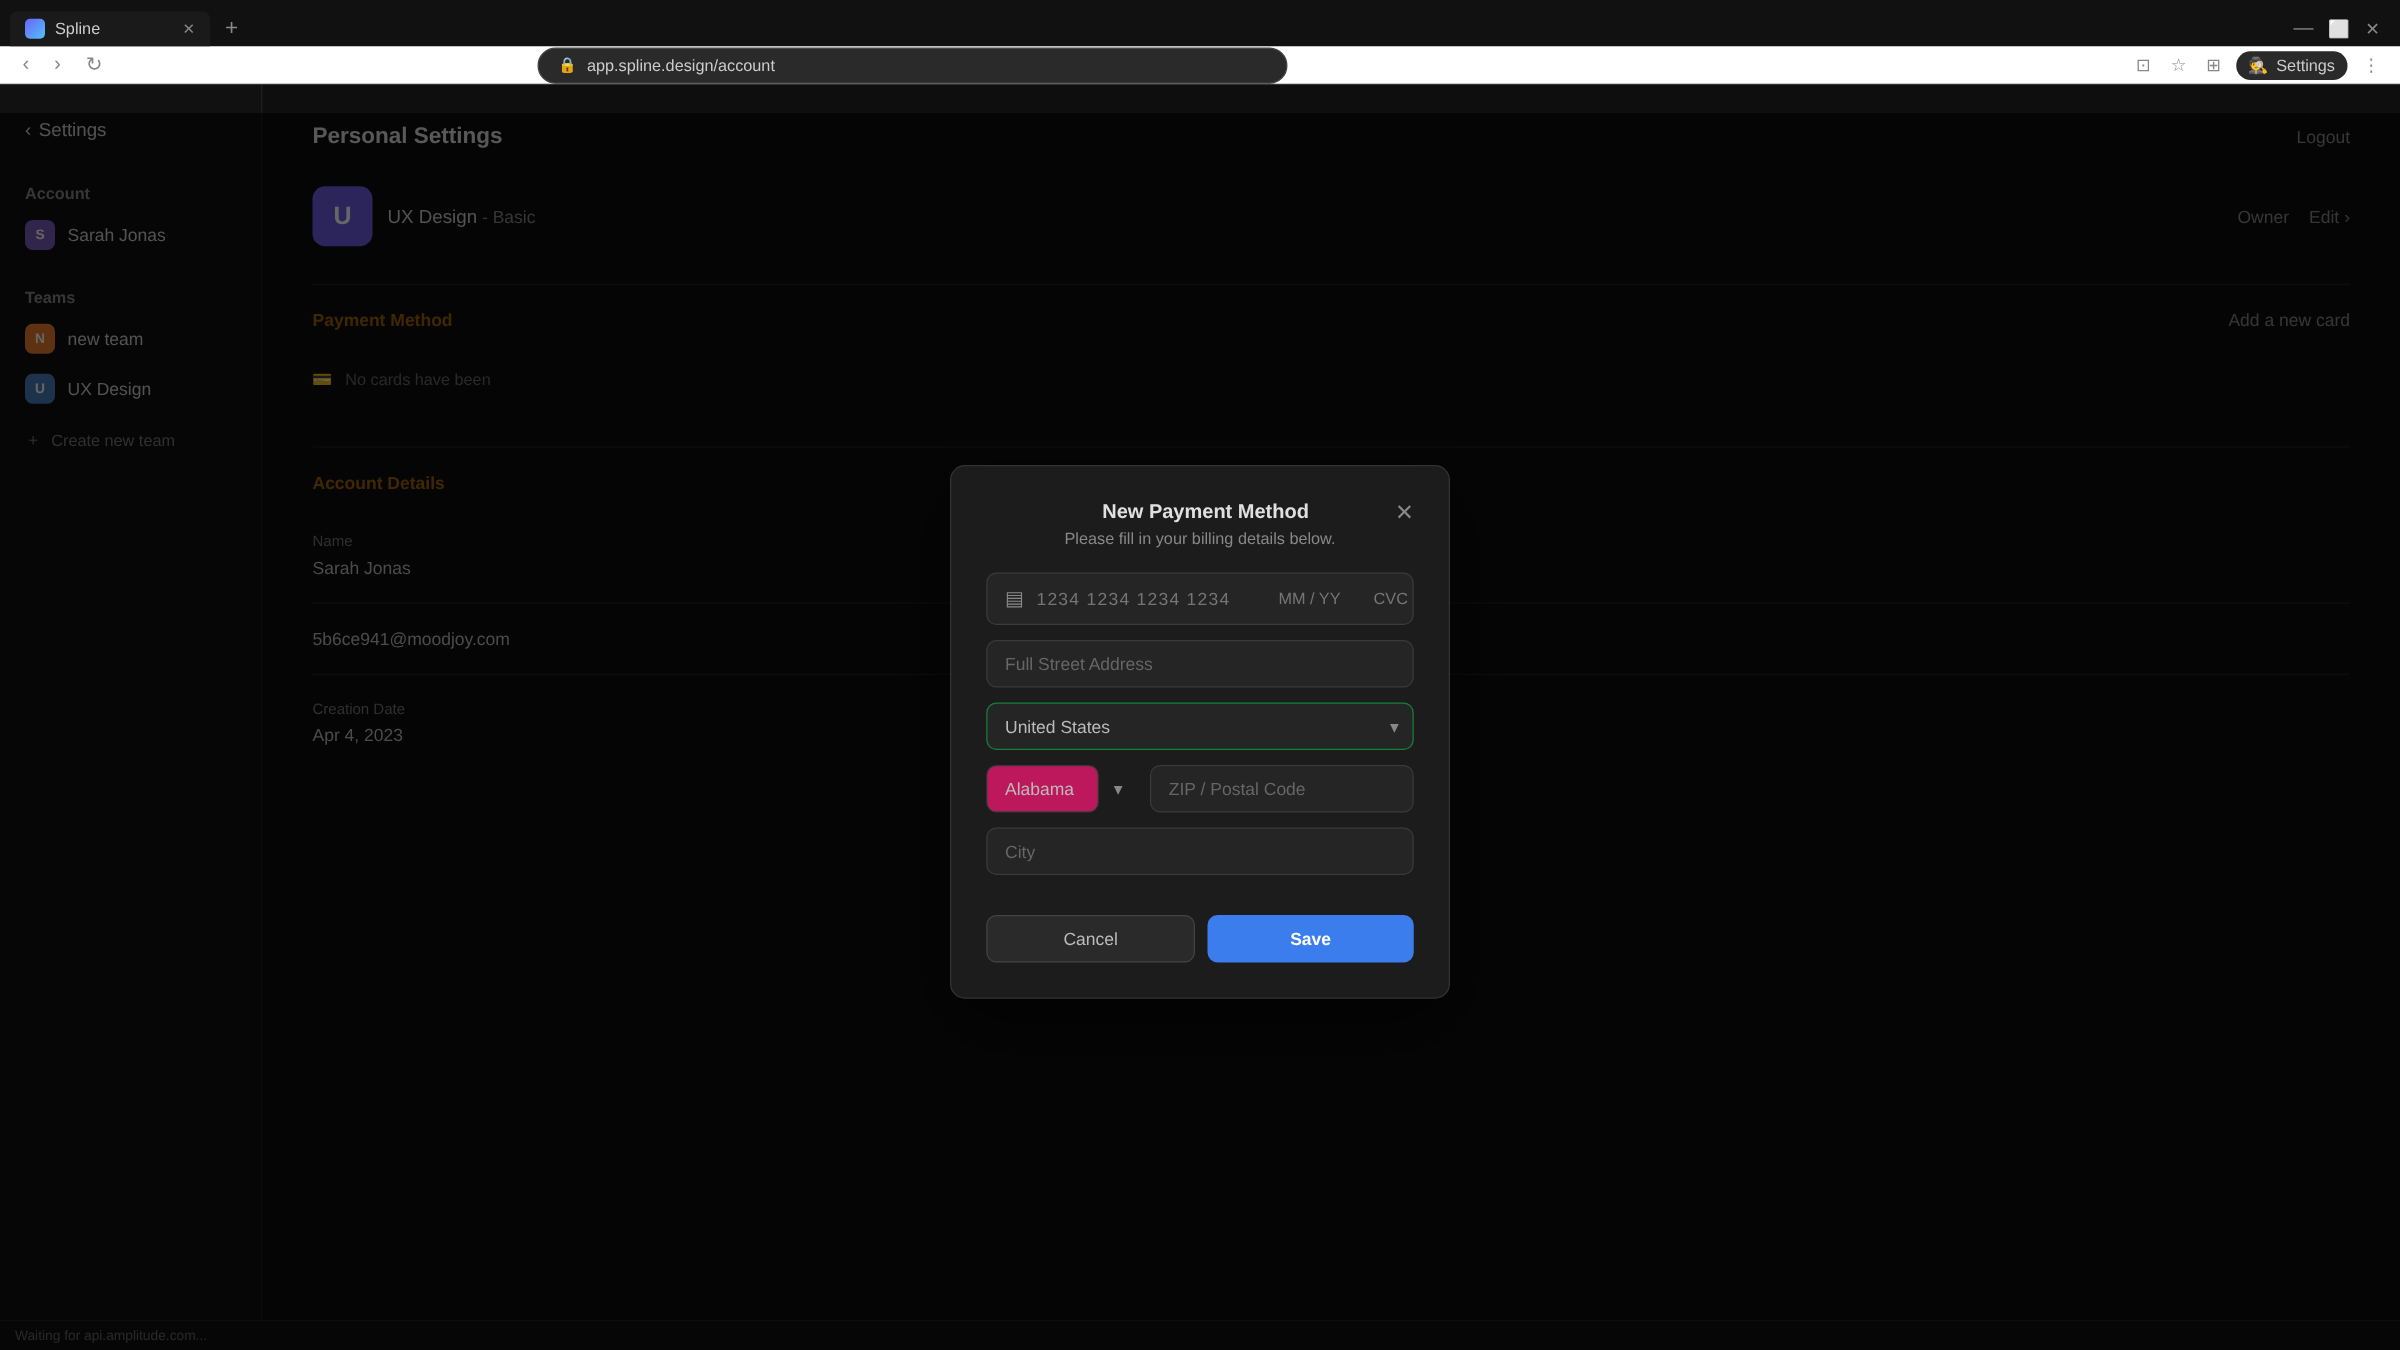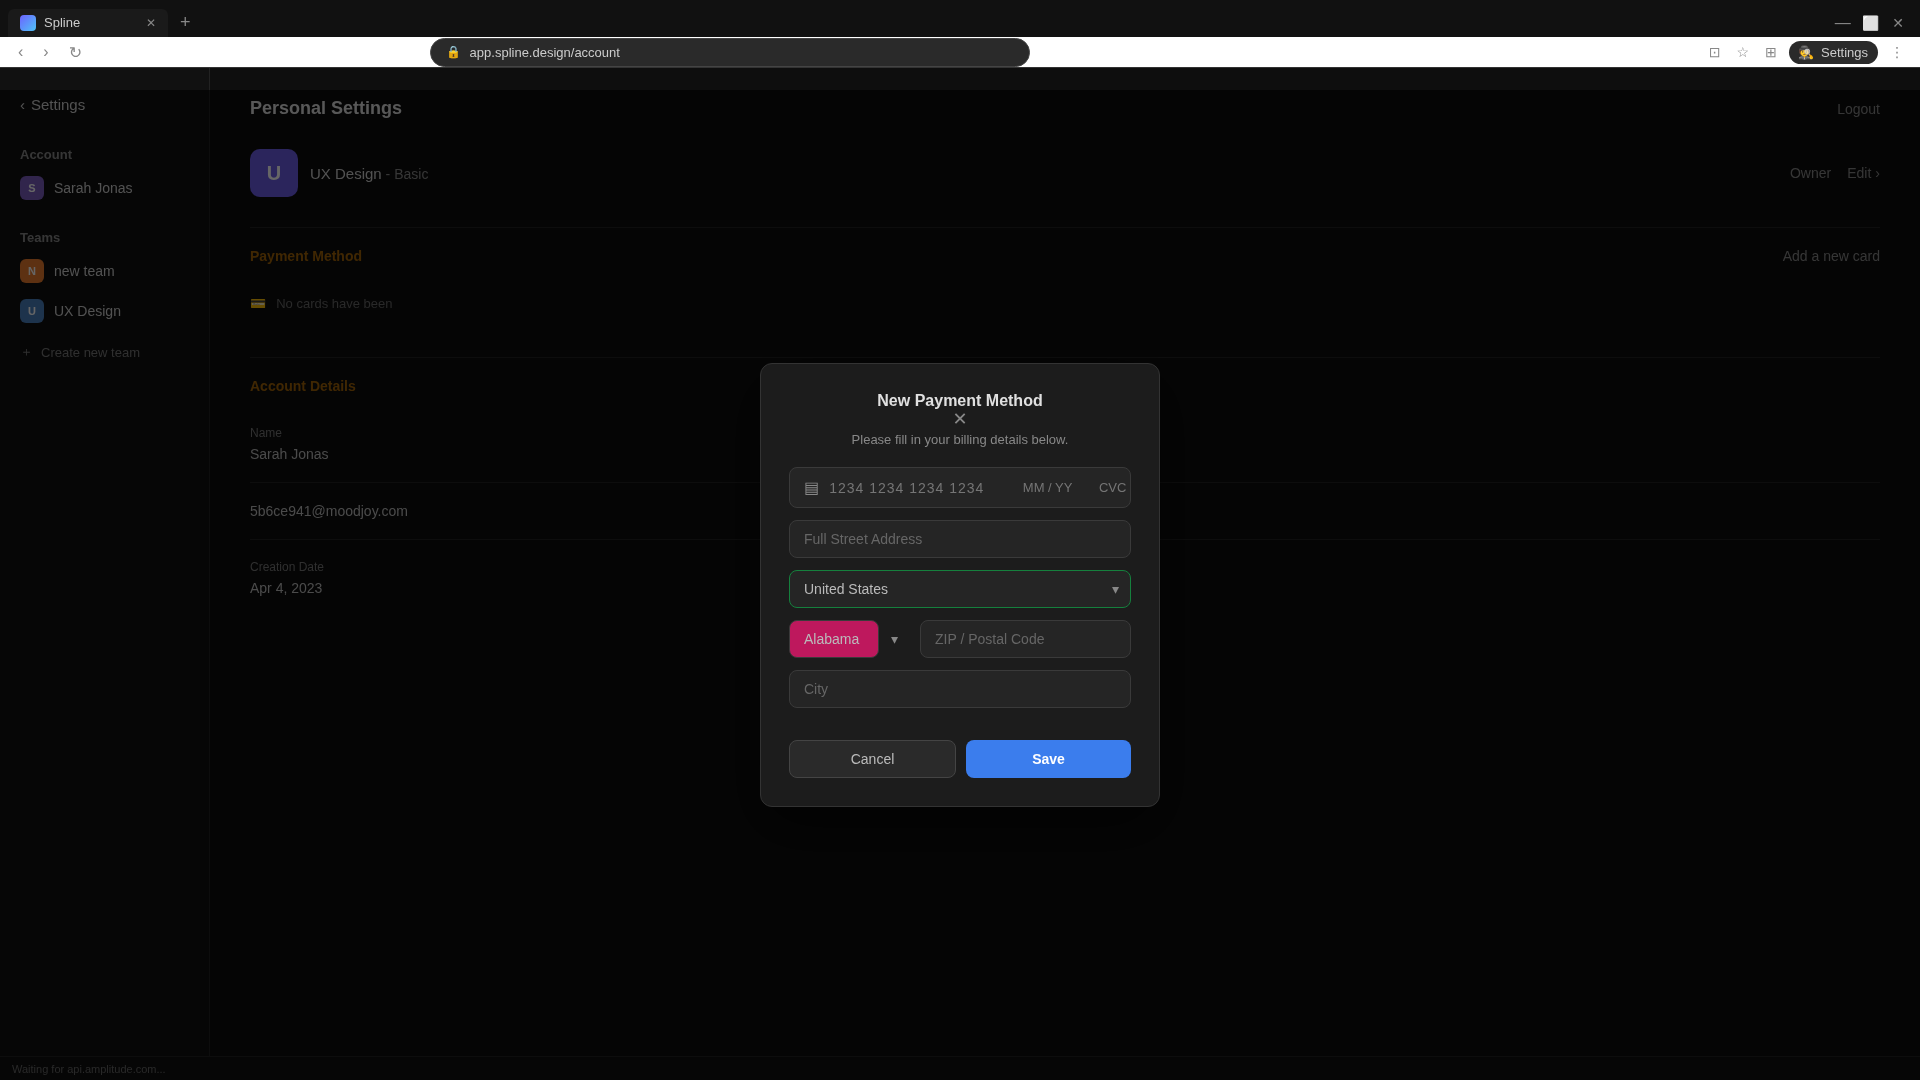--- a/index.html
+++ b/index.html
@@ -316,21 +316,20 @@
       width: 400px;
       padding: 28px;
       box-shadow: 0 20px 60px rgba(0,0,0,0.6);
       border: 1px solid #333;
     }
     .modal-header {
       display: flex;
       align-items: center;
       justify-content: space-between;
       margin-bottom: 4px;
-      flex-direction: column;
     }
     .modal-title {
       font-size: 16px;
       font-weight: 600;
       color: #e0e0e0;
       text-align: center;
       flex: 1;
     }
     .modal-close {
       background: none;

